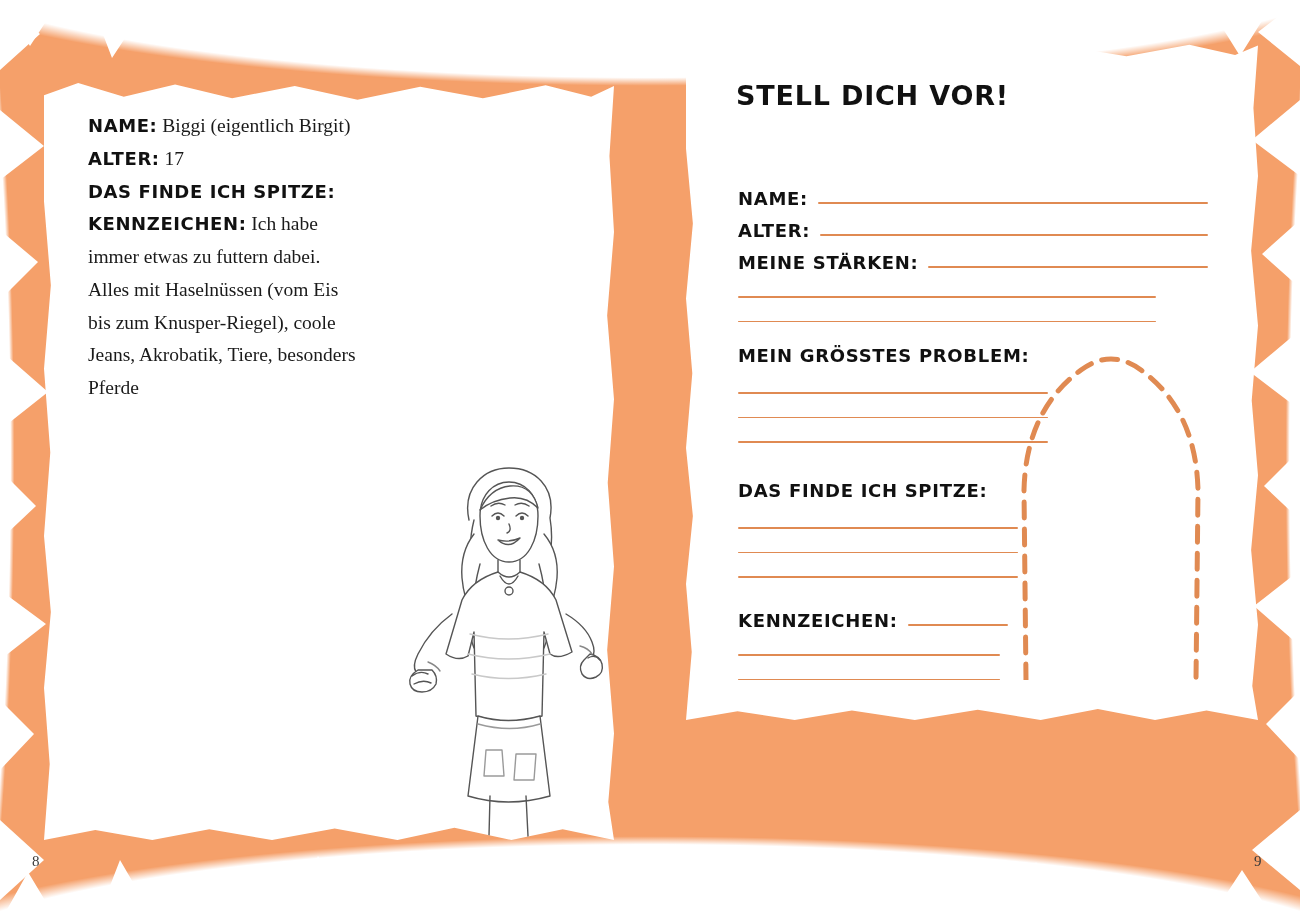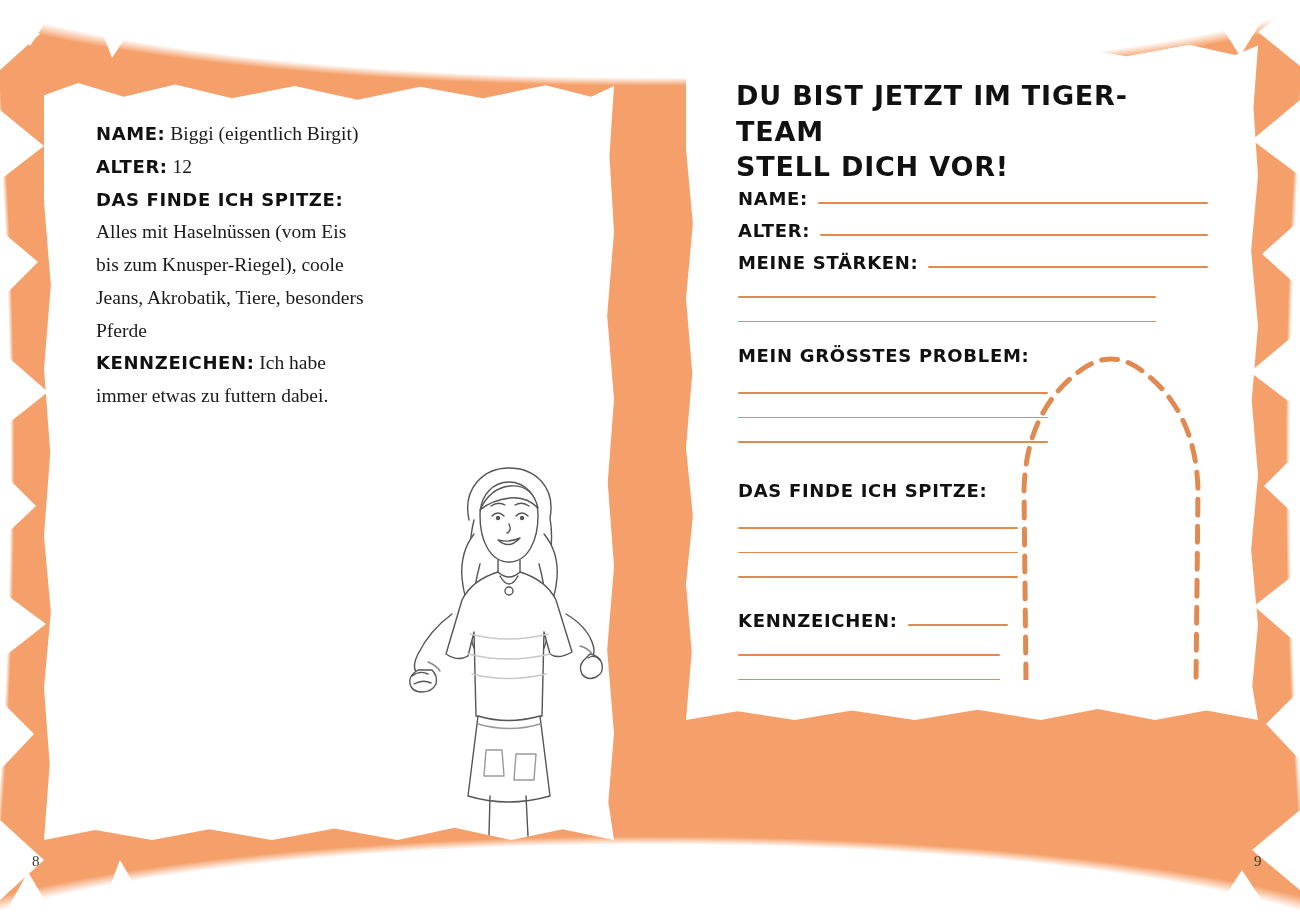--- a/index.html
+++ b/index.html
@@ -74,27 +74,26 @@
       99.2% 10%, 100% 20%, 98.8% 31%, 100% 42%, 98.9% 53%, 100% 64%,
       98.8% 75%, 100% 86%, 99% 95%, 100% 100%,
       91% 98.6%, 82% 100%, 72% 98.4%, 62% 100%, 51% 98.5%, 40% 100%,
       29% 98.6%, 19% 100%, 9% 98.7%, 0% 100%,
       1% 90%, 0% 80%, 1.2% 70%, 0% 60%, 1.1% 49%, 0% 38%, 1.2% 27%, 0% 16%
     );
   }
   
   .profile {
     position: absolute;
-    left: 52px;
+    left: 44px;
     top: 30px;
     width: 470px;
     font-size: 19.5px;
     line-height: 1.68;
     color: #1a1a1a;
-    margin-top: 8px;
   }
   .profile p {
     margin: 0 0 0 0;
   }
   .lbl {
     font-family: "DejaVu Sans", sans-serif;
     font-weight: bold;
     font-size: 18px;
     letter-spacing: 0.6px;
     color: #111111;
@@ -187,37 +186,37 @@
 
     <div class="profile">
 
       <p>
         <span class="lbl">NAME:</span>
         <span class="val">Biggi (eigentlich Birgit)</span>
       </p>
 
       <p>
         <span class="lbl">ALTER:</span>
-        <span class="val">12</span>
+        <span class="val">17</span>
       </p>
 
 
 
       <p>
         <span class="lbl">DAS FINDE ICH SPITZE:</span>
       </p>
-      <p style="width:270px">
-        <span class="val">Alles mit Haselnüssen (vom Eis bis zum Knusper-Riegel), coole Jeans, Akrobatik, Tiere, besonders Pferde</span>
-      </p>
-
       <p style="width:270px">
         <span class="lbl">KENNZEICHEN:</span>
         <span class="val">Ich habe immer etwas zu futtern dabei.</span>
       </p>
 
+      <p style="width:270px">
+        <span class="val">Alles mit Haselnüssen (vom Eis bis zum Knusper-Riegel), coole Jeans, Akrobatik, Tiere, besonders Pferde</span>
+      </p>
+
     </div>
 
     <svg class="girl" viewBox="0 0 270 500">
       <g fill="none" stroke="#555" stroke-width="1.4" stroke-linecap="round" stroke-linejoin="round">
 
         <path d="M95,62 C88,30 110,10 135,10 C160,10 182,28 176,60 C180,84 176,104 170,120 C178,150 176,176 170,190 C166,176 162,166 158,160 M100,62 C94,86 96,108 102,122 C94,150 94,176 100,190 C104,176 108,166 112,160" fill="#fff"></path>
 
         <path d="M106,58 C106,36 120,24 135,24 C150,24 164,36 164,58 C164,82 154,104 135,104 C116,104 106,82 106,58 Z" fill="#fff"></path>
 
         <path d="M118,58 q6,-6 12,0 M142,58 q6,-6 12,0"></path>
@@ -267,21 +266,20 @@
 
         <path d="M86,492 q60,16 120,0" stroke="#d0d0d0" stroke-width="5"></path>
       </g>
     </svg>
 
   </div>
 
   <div class="page page-right">
 
     <div class="form-title">
-      <div>DU BIST JETZT IM TIGER-TEAM</div>
       <div>STELL DICH VOR!</div>
     </div>
 
     <svg style="position:absolute; left:300px; top:300px; width:250px; height:340px;" viewBox="0 0 250 340">
       <path d="M40,340 L38,150 Q40,70 95,30 Q125,8 155,30 Q210,70 212,150 L210,340" fill="none" stroke="#e08a52" stroke-width="5" stroke-dasharray="16 11" stroke-linecap="round"></path>
     </svg>
 
     <div class="field" style="top:148px; width:470px;">
       <div class="row-inline">
         <span class="field-label">NAME:</span>

